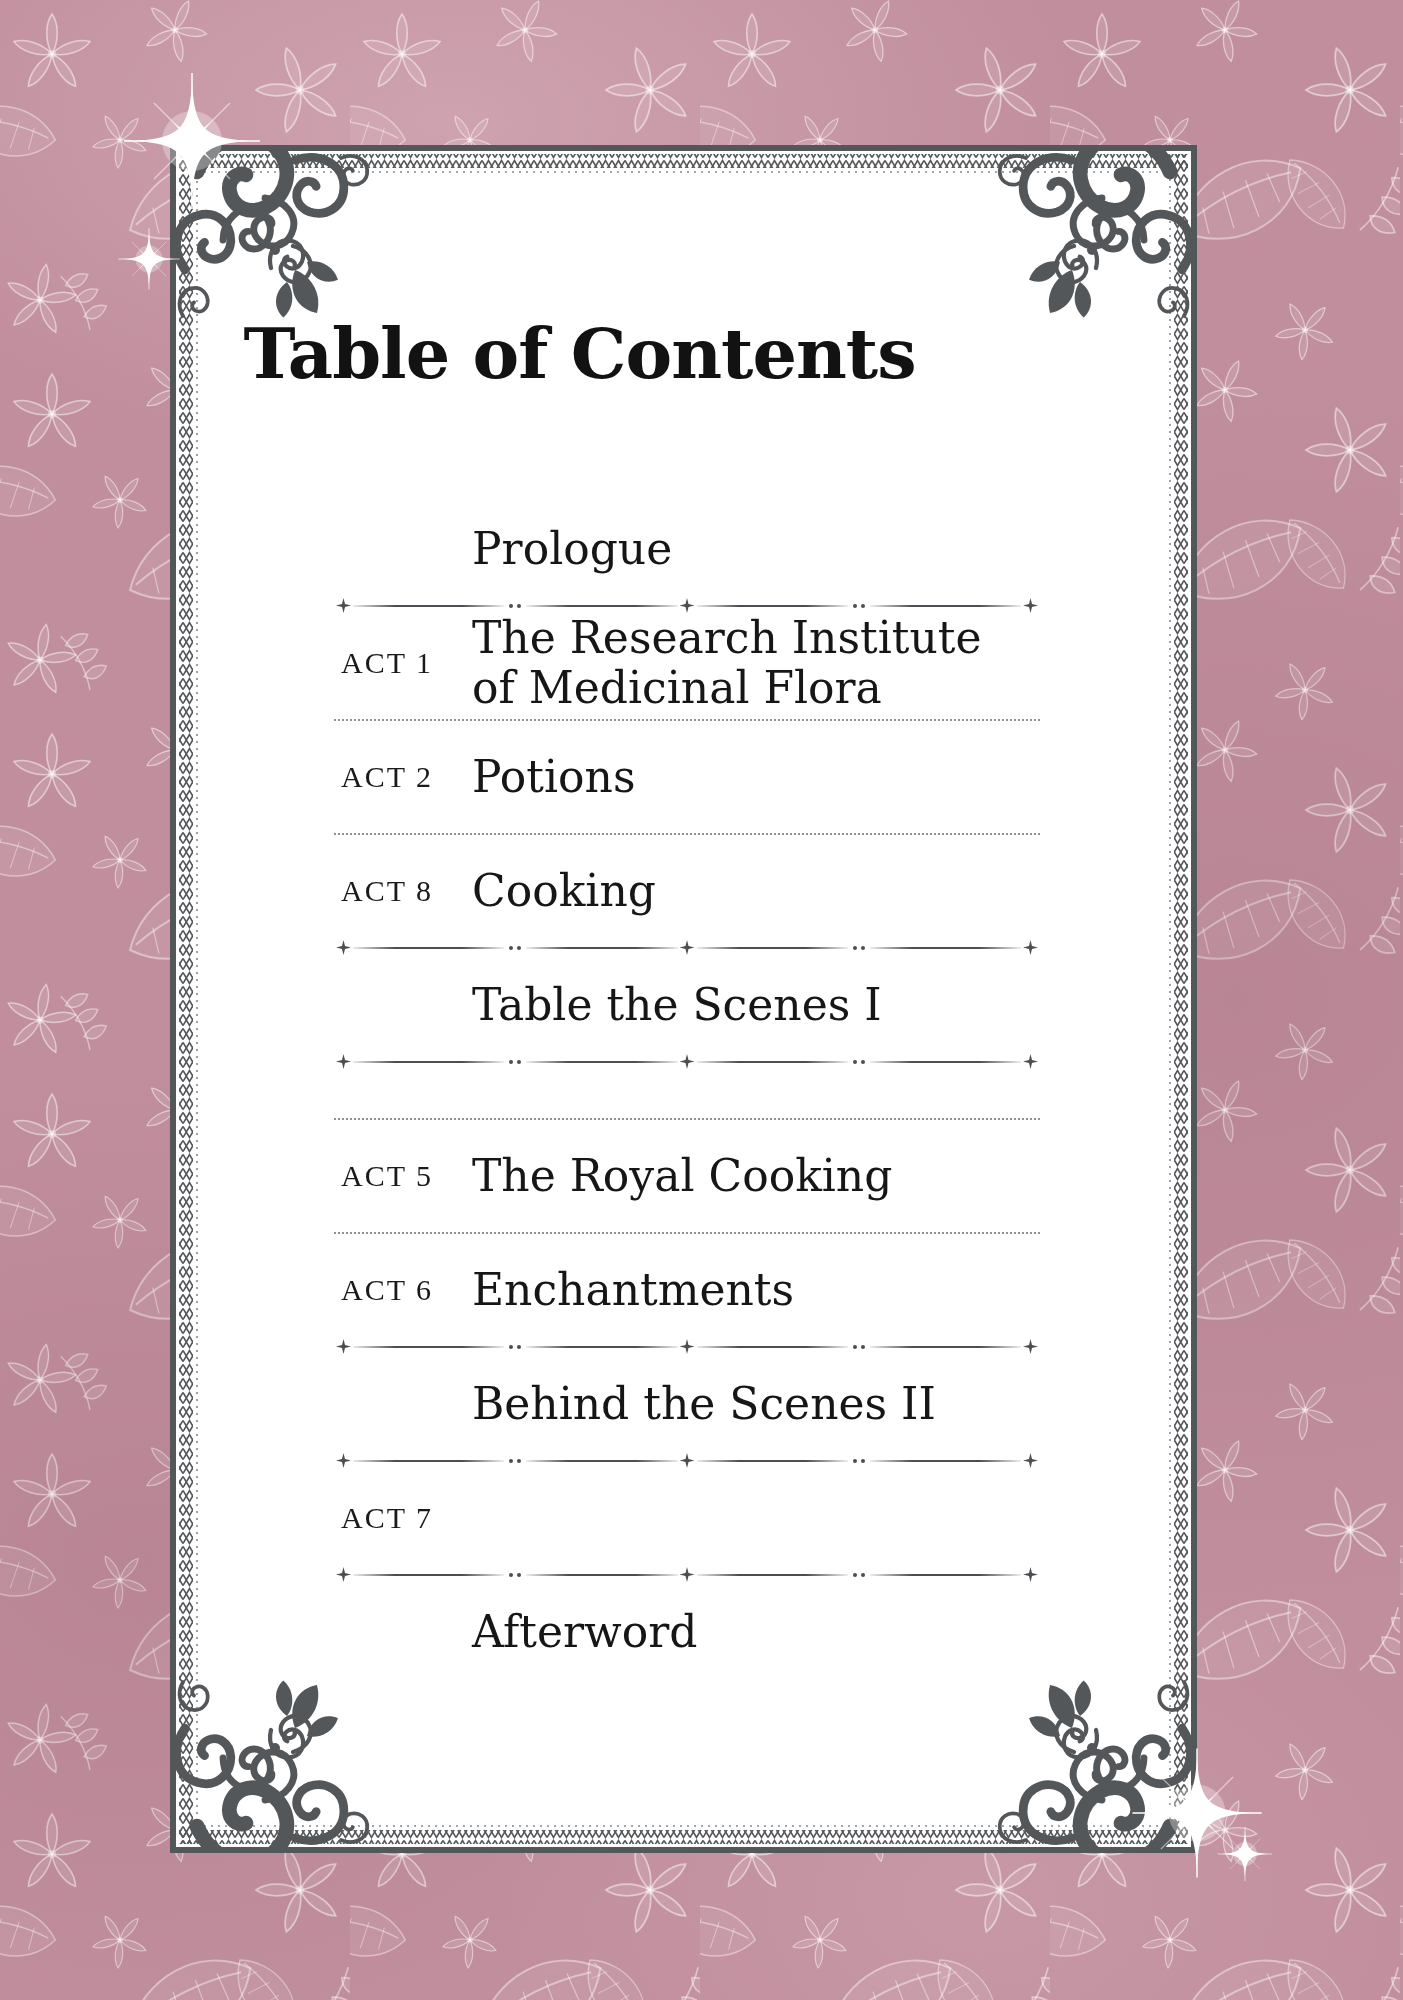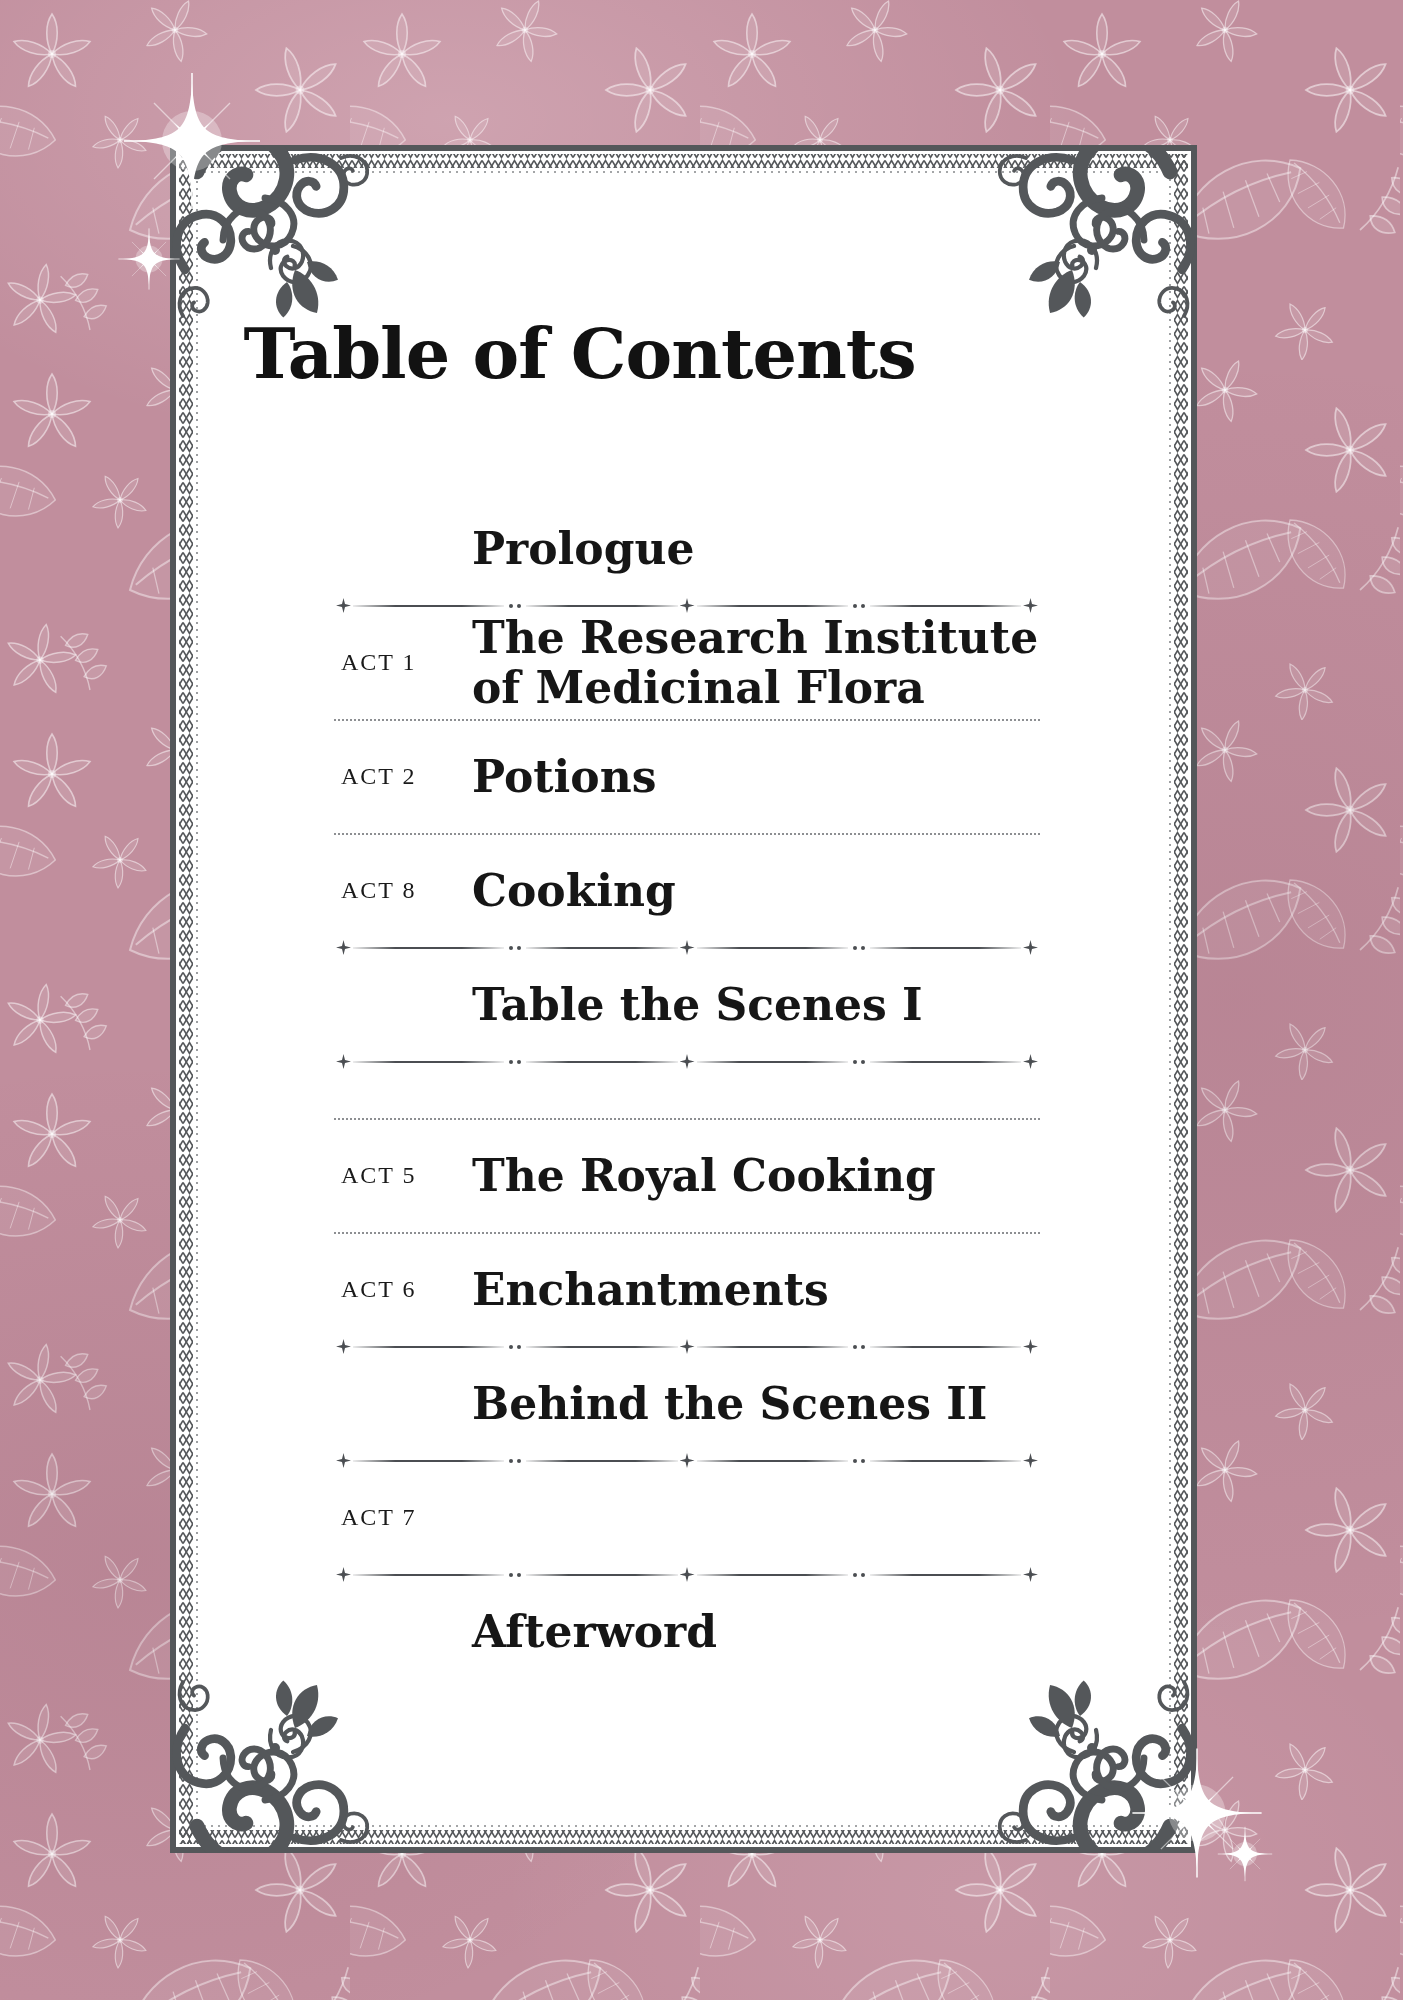--- a/index.html
+++ b/index.html
@@ -22,23 +22,23 @@
   .page-title{
     position:absolute;left:170px;top:308px;width:819px;margin:0;z-index:3;
     text-align:center;font-weight:bold;font-size:70px;line-height:92px;letter-spacing:-1px;
     color:#121212;font-family:"DejaVu Serif","Liberation Serif",serif;
   }
   .toc{position:absolute;left:334px;top:520px;width:706px;z-index:3;color:#161616;}
   .slot{height:57px;display:flex;align-items:center;}
   .slot.row .act{
     flex:none;width:131px;padding-left:7px;
     font-family:"Liberation Serif","DejaVu Serif",serif;
-    font-size:24px;letter-spacing:2px;color:#1a1a1a;white-space:nowrap;
-  }
-  .slot.row .ttl{flex:1;font-size:44px;line-height:50px;white-space:nowrap;font-weight:bold;}
+    font-size:30px;letter-spacing:2px;color:#1a1a1a;white-space:nowrap;
+  }
+  .slot.row .ttl{flex:1;font-size:44px;line-height:50px;white-space:nowrap;}
   
   .slot.sep .dotline{width:100%;height:0;border-top:2.5px dotted #8d8f92;}
   
   .slot.sep .line{
     flex:1;height:2px;
     background:linear-gradient(90deg, rgba(75,78,82,0.1), #4b4e52 28%, #4b4e52 72%, rgba(75,78,82,0.1));
   }
   .slot.sep .star{
     flex:none;width:15px;height:15px;margin:0 2px;background:#4b4e52;
     clip-path:polygon(50% 0%, 60% 40%, 100% 50%, 60% 60%, 50% 100%, 40% 60%, 0% 50%, 40% 40%);

